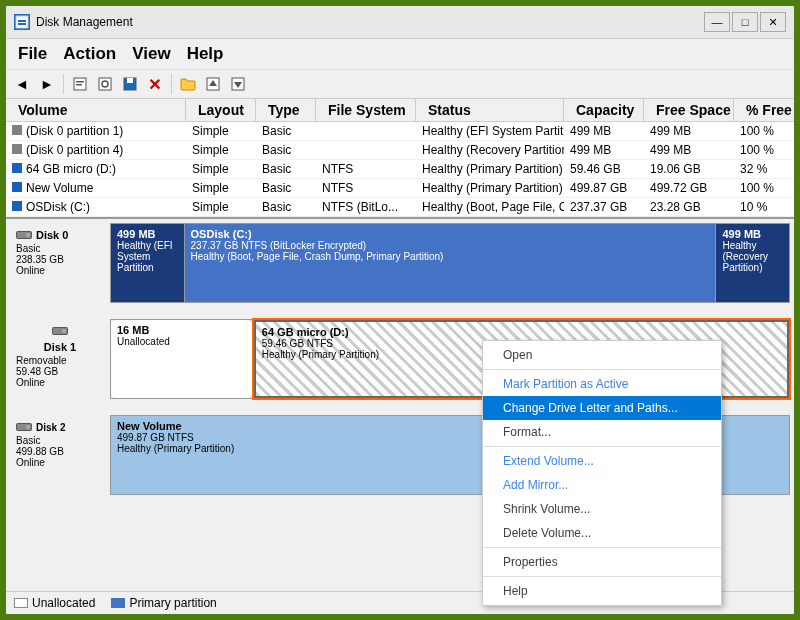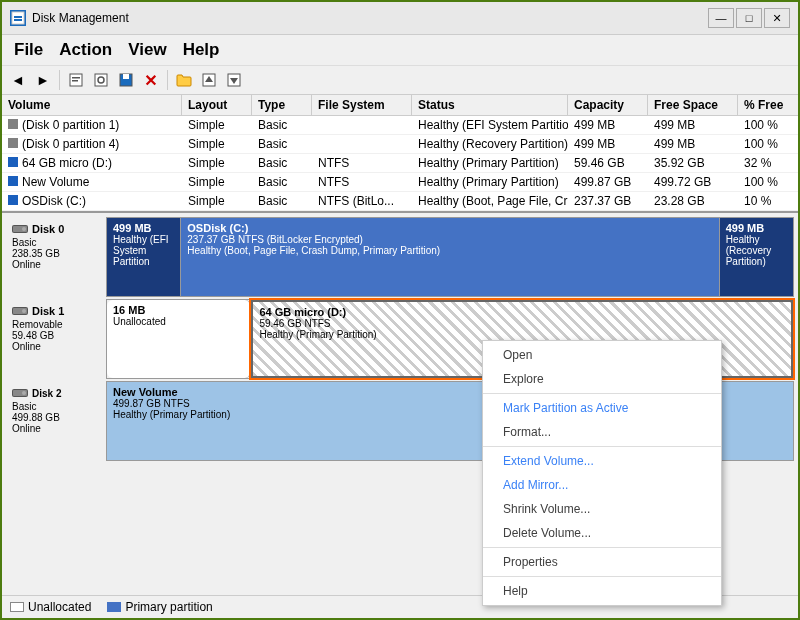--- a/index.html
+++ b/index.html
@@ -1,43 +1,43 @@
 <!DOCTYPE html>
 <html><head>
   <meta charset="utf-8">
   <style>
     * { box-sizing: border-box; margin: 0; padding: 0; font-family: 'Segoe UI', Tahoma, Geneva, Verdana, sans-serif; font-size: 12px; }
     body { background: #f0f0f0; width: 800px; height: 620px; overflow: hidden; }
     
-    .window { width: 800px; height: 620px; background: #14b8a6; border: 2px solid #4d7c0f; display: flex; flex-direction: column; }
+    .window { width: 800px; height: 620px; background: #14b8a6; border: 6px solid #4d7c0f; display: flex; flex-direction: column; }
     
     .title-bar { background: #e8e8e8; padding: 6px 8px; display: flex; align-items: center; justify-content: space-between; border-bottom: 1px solid #ccc; }
     .title-bar-left { display: flex; align-items: center; gap: 6px; }
     .title-icon { width: 16px; height: 16px; background: #1a6bbd; display: flex; align-items: center; justify-content: center; }
     .title-text { font-size: 12px; color: #000; }
     .title-controls { display: flex; gap: 2px; }
     .title-btn { width: 26px; height: 20px; background: #e8e8e8; border: 1px solid #aaa; display: flex; align-items: center; justify-content: center; cursor: pointer; font-size: 11px; }
     
     .menu-bar { background: #f0f0f0; display: flex; gap: 0; padding: 2px 4px; border-bottom: 1px solid #ddd; }
     .menu-item { padding: 3px 8px; cursor: pointer; font-size: 17px; font-weight: bold; }
     
     .toolbar { background: #f0f0f0; padding: 3px 4px; display: flex; gap: 1px; border-bottom: 1px solid #ccc; align-items: center; }
     .tb-btn { width: 24px; height: 22px; background: #f0f0f0; border: 1px solid transparent; display: flex; align-items: center; justify-content: center; cursor: pointer; font-size: 14px; }
     .tb-sep { width: 1px; height: 20px; background: #ccc; margin: 0 3px; }
     
     .main-content { flex: 1; display: flex; flex-direction: column; overflow: hidden; }
     
     .table-section { background: white; border-bottom: 2px solid #999; }
     .table-header { display: grid; grid-template-columns: 180px 70px 60px 100px 1fr 80px 90px 60px; background: #f0f0f0; border-bottom: 1px solid #ccc; }
-    .th { padding: 3px 6px; border-right: 1px solid #ccc; font-weight: bold; font-size: 12px; cursor: pointer; white-space: nowrap; overflow: hidden; }
+    .th { padding: 3px 12px; border-right: 1px solid #ccc; font-weight: bold; font-size: 14px; cursor: pointer; white-space: nowrap; overflow: hidden; }
     .th:last-child { border-right: none; }
     .table-row { display: grid; grid-template-columns: 180px 70px 60px 100px 1fr 80px 90px 60px; border-bottom: 1px solid #f0f0f0; }
     .td { padding: 2px 6px; white-space: nowrap; overflow: hidden; font-size: 12px; }
     
-    .disk-section { flex: 1; overflow-y: auto; padding: 4px; background: #f0f0f0; display: flex; flex-direction: column; gap: 2px; }
+    .disk-section { flex: 1; overflow-y: auto; padding: 4px; background: #f0f0f0; display: flex; flex-direction: column; gap: 16px; }
     
     .disk-row { display: flex; align-items: stretch; height: 80px; background: #f0f0f0; }
     .disk-label { width: 100px; padding: 6px; display: flex; flex-direction: column; justify-content: flex-start; font-size: 11px; }
     .disk-partitions { flex: 1; display: flex; border: 1px solid #999; }
     
     .partition { display: flex; flex-direction: column; justify-content: flex-start; padding: 4px 6px; font-size: 10px; overflow: hidden; border-right: 1px solid #999; cursor: pointer; position: relative; }
     .partition:last-child { border-right: none; }
     .partition.dark-blue { background: #1a3a7a; color: white; }
     .partition.medium-blue { background: #4472c4; color: white; }
     .partition.light-blue { background: #9dc3e6; color: black; }
@@ -175,21 +175,21 @@
   </div>
           <div class="table-row">
     <div class="td">
       <span style="display:inline-block;width:10px;height:10px;background:#1a5fbd;margin-right:4px;"></span>64 GB micro (D:)
     </div>
     <div class="td">Simple</div>
     <div class="td">Basic</div>
     <div class="td">NTFS</div>
     <div class="td">Healthy (Primary Partition)</div>
     <div class="td">59.46 GB</div>
-    <div class="td">35.92 GB</div>
+    <div class="td">19.06 GB</div>
     <div class="td">32 %</div>
   </div>
           <div class="table-row">
     <div class="td">
       <span style="display:inline-block;width:10px;height:10px;background:#1a5fbd;margin-right:4px;"></span>New Volume
     </div>
     <div class="td">Simple</div>
     <div class="td">Basic</div>
     <div class="td">NTFS</div>
     <div class="td">Healthy (Primary Partition)</div>
@@ -238,21 +238,21 @@
               <div class="partition-info">Healthy (Boot, Page File, Crash Dump, Primary Partition)</div>
             </div>
             <div class="partition dark-blue" style="flex: 7 1 0%;">
               <div class="partition-name">499 MB</div>
               <div class="partition-info">Healthy (Recovery Partition)</div>
             </div>
           </div>
         </div>
         <div class="disk-row">
           <div class="disk-label">
-    <div style="display:flex;align-items:center;gap:4px;margin-bottom:2px;">
+    <div style="display:flex;align-items:center;gap:4px;margin-bottom:2px;flex-direction:column;">
       <svg width="16" height="12" viewBox="0 0 16 12">
         <rect x="0" y="2" width="16" height="8" rx="2" fill="#555"></rect>
         <rect x="1" y="3" width="14" height="6" rx="1" fill="#888"></rect>
         <circle cx="12" cy="6" r="2" fill="#aaa"></circle>
       </svg>
       <span style="font-weight:bold;font-size:11px;">Disk 1</span>
     </div>
     <div style="font-size:10px;">Removable</div>
     <div style="font-size:10px;">59.48 GB</div>
     <div style="font-size:10px;">Online</div>
@@ -301,23 +301,23 @@
     </div>
     <div class="legend-item">
       <div class="legend-box legend-primary"></div>
       <span>Primary partition</span>
     </div>
   </div>
 </div>
 
 <div class="context-menu" style="left: 482px; top: 340px;" id="context-menu">
 <div class="ctx-item">Open</div>
-    <div class="ctx-item">Explore</div>
     <div class="ctx-separator"></div>
     <div class="ctx-item disabled">Mark Partition as Active</div>
+    <div class="ctx-item highlighted">Change Drive Letter and Paths...</div>
     <div class="ctx-item">Format...</div>
     <div class="ctx-separator"></div>
     <div class="ctx-item disabled">Extend Volume...</div>
     <div class="ctx-item disabled">Add Mirror...</div>
     <div class="ctx-item">Shrink Volume...</div>
     <div class="ctx-item">Delete Volume...</div>
     <div class="ctx-separator"></div>
     <div class="ctx-item">Properties</div>
     <div class="ctx-separator"></div>
     <div class="ctx-item">Help</div>

